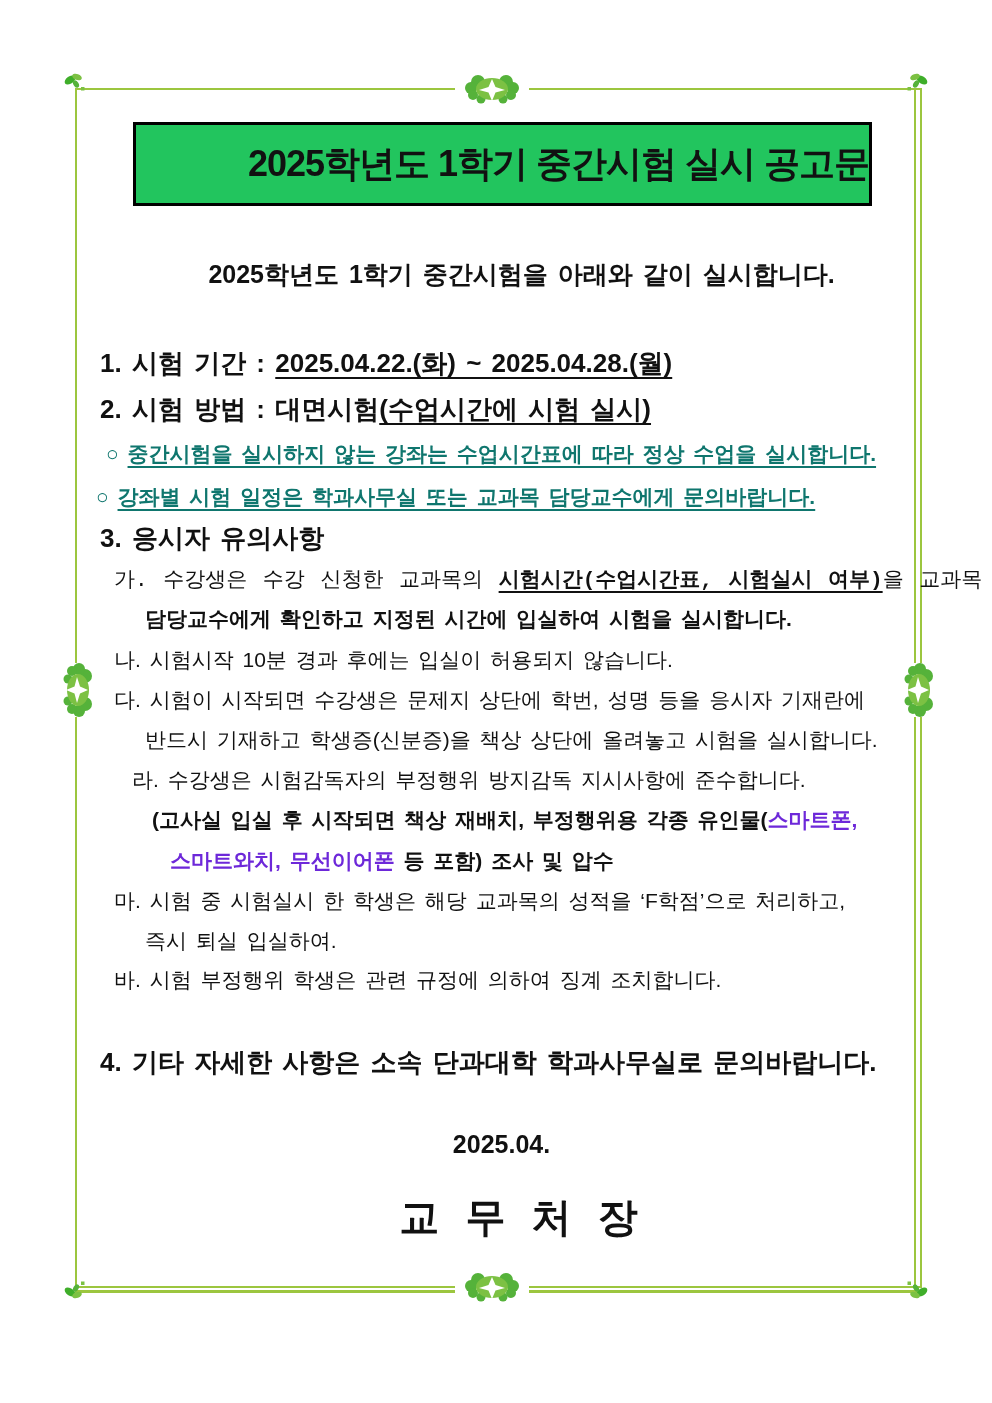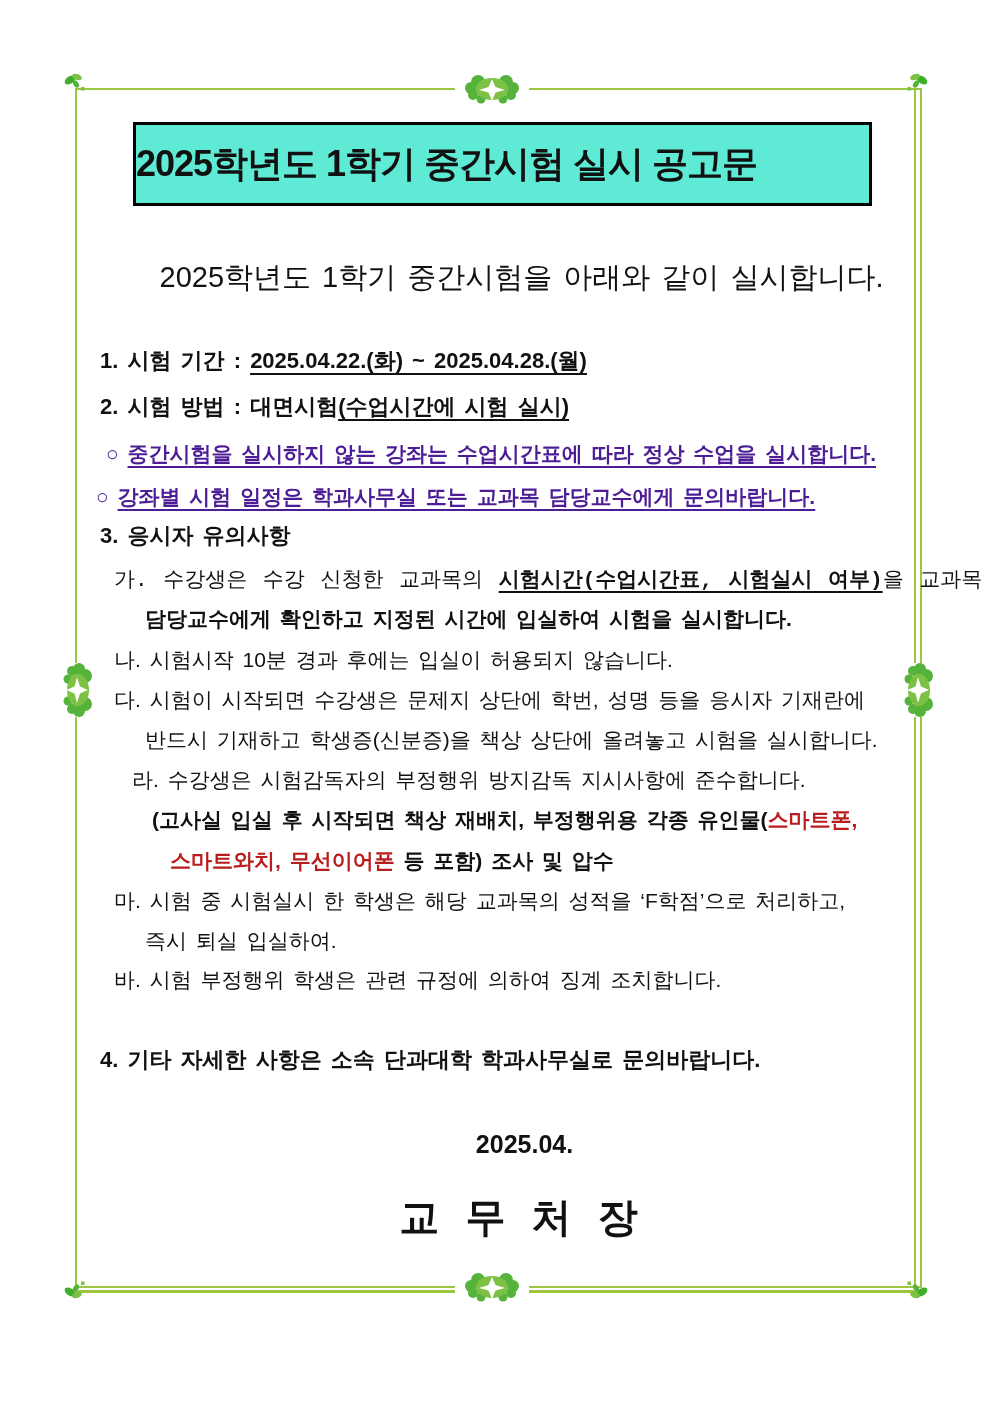--- a/index.html
+++ b/index.html
@@ -32,33 +32,33 @@
   .orn-left svg,.orn-right svg{transform:rotate(90deg);}
   .corner{position:absolute;width:30px;height:30px;}
   .corner svg{display:block;}
   .c-tl{left:62px;top:72px;}
   .c-tr{left:900px;top:72px;transform:scaleX(-1);}
   .c-bl{left:62px;top:1270px;transform:scaleY(-1);}
   .c-br{left:900px;top:1270px;transform:scale(-1,-1);}
 
   .title-box{
     position:absolute;left:133px;top:122px;width:733px;height:78px;
-    background:#5eead4;border:3px solid #000;
-    display:flex;align-items:center;justify-content:flex-start;
+    background:#22c55e;border:3px solid #000;
+    display:flex;align-items:center;justify-content:flex-end;
     font-size:36px;font-weight:bold;letter-spacing:-1px;white-space:nowrap;
   }
   .line{position:absolute;white-space:nowrap;font-size:21px;word-spacing:3px;}
   .b{font-weight:bold;}
-  .sz22{font-size:22px;}
-  .red{color:#4c1d95;}
-  .blue{color:#b91c1c;}
+  .sz22{font-size:26px;}
+  .red{color:#0f766e;}
+  .blue{color:#6d28d9;}
   .u{text-decoration:underline;text-decoration-thickness:2px;text-underline-offset:5px;}
   .center{left:77px;width:841px;text-align:center;}
-  .intro{font-size:29px;font-weight:normal;padding-left:24px;}
-  .date{font-size:25px;font-weight:bold;padding-left:27px;}
+  .intro{font-size:25px;font-weight:bold;padding-left:24px;}
+  .date{font-size:25px;font-weight:bold;padding-left:4px;}
   .sig{font-size:40px;font-weight:bold;letter-spacing:6px;padding-left:12px;}
 </style>
 </head>
 <body>
 
 <svg width="0" height="0" style="position:absolute" aria-hidden="true">
   <defs>
     <g id="orn-center">
       <circle cx="16" cy="9" r="7" fill="#55b23a"></circle>
       <circle cx="9" cy="15" r="6" fill="#55b23a"></circle>

